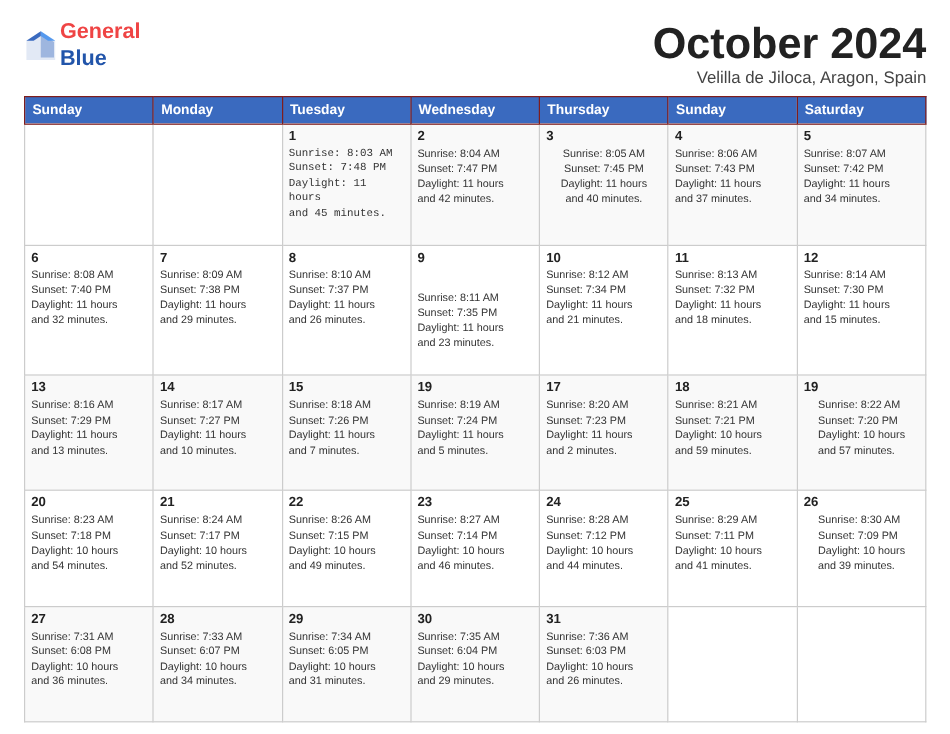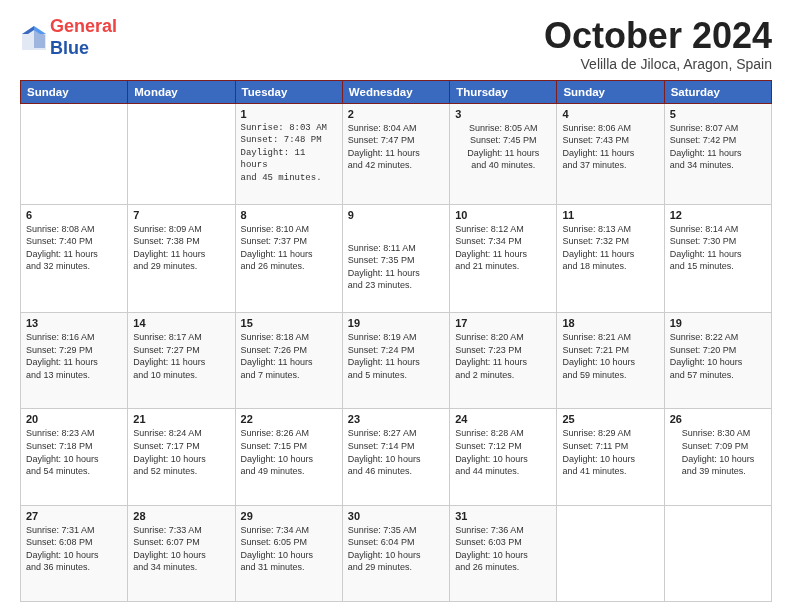--- a/index.html
+++ b/index.html
@@ -262,21 +262,21 @@
           </td>
           <td>
             <span class="day-number">18</span>
             <div class="day-info" style="white-space: pre-line;">Sunrise: 8:21 AM
 Sunset: 7:21 PM
 Daylight: 10 hours
 and 59 minutes.</div>
           </td>
           <td>
             <span class="day-number">19</span>
-            <div class="day-info" style="white-space: pre-line;">Sunrise: 8:22 AM
+            <div class="day-info" style="white-space: pre-line; margin-left: 12px;">Sunrise: 8:22 AM
 Sunset: 7:20 PM
 Daylight: 10 hours
 and 57 minutes.</div>
           </td>
         </tr>
         <tr>
           <td>
             <span class="day-number">20</span>
             <div class="day-info" style="white-space: pre-line;">Sunrise: 8:23 AM
 Sunset: 7:18 PM

